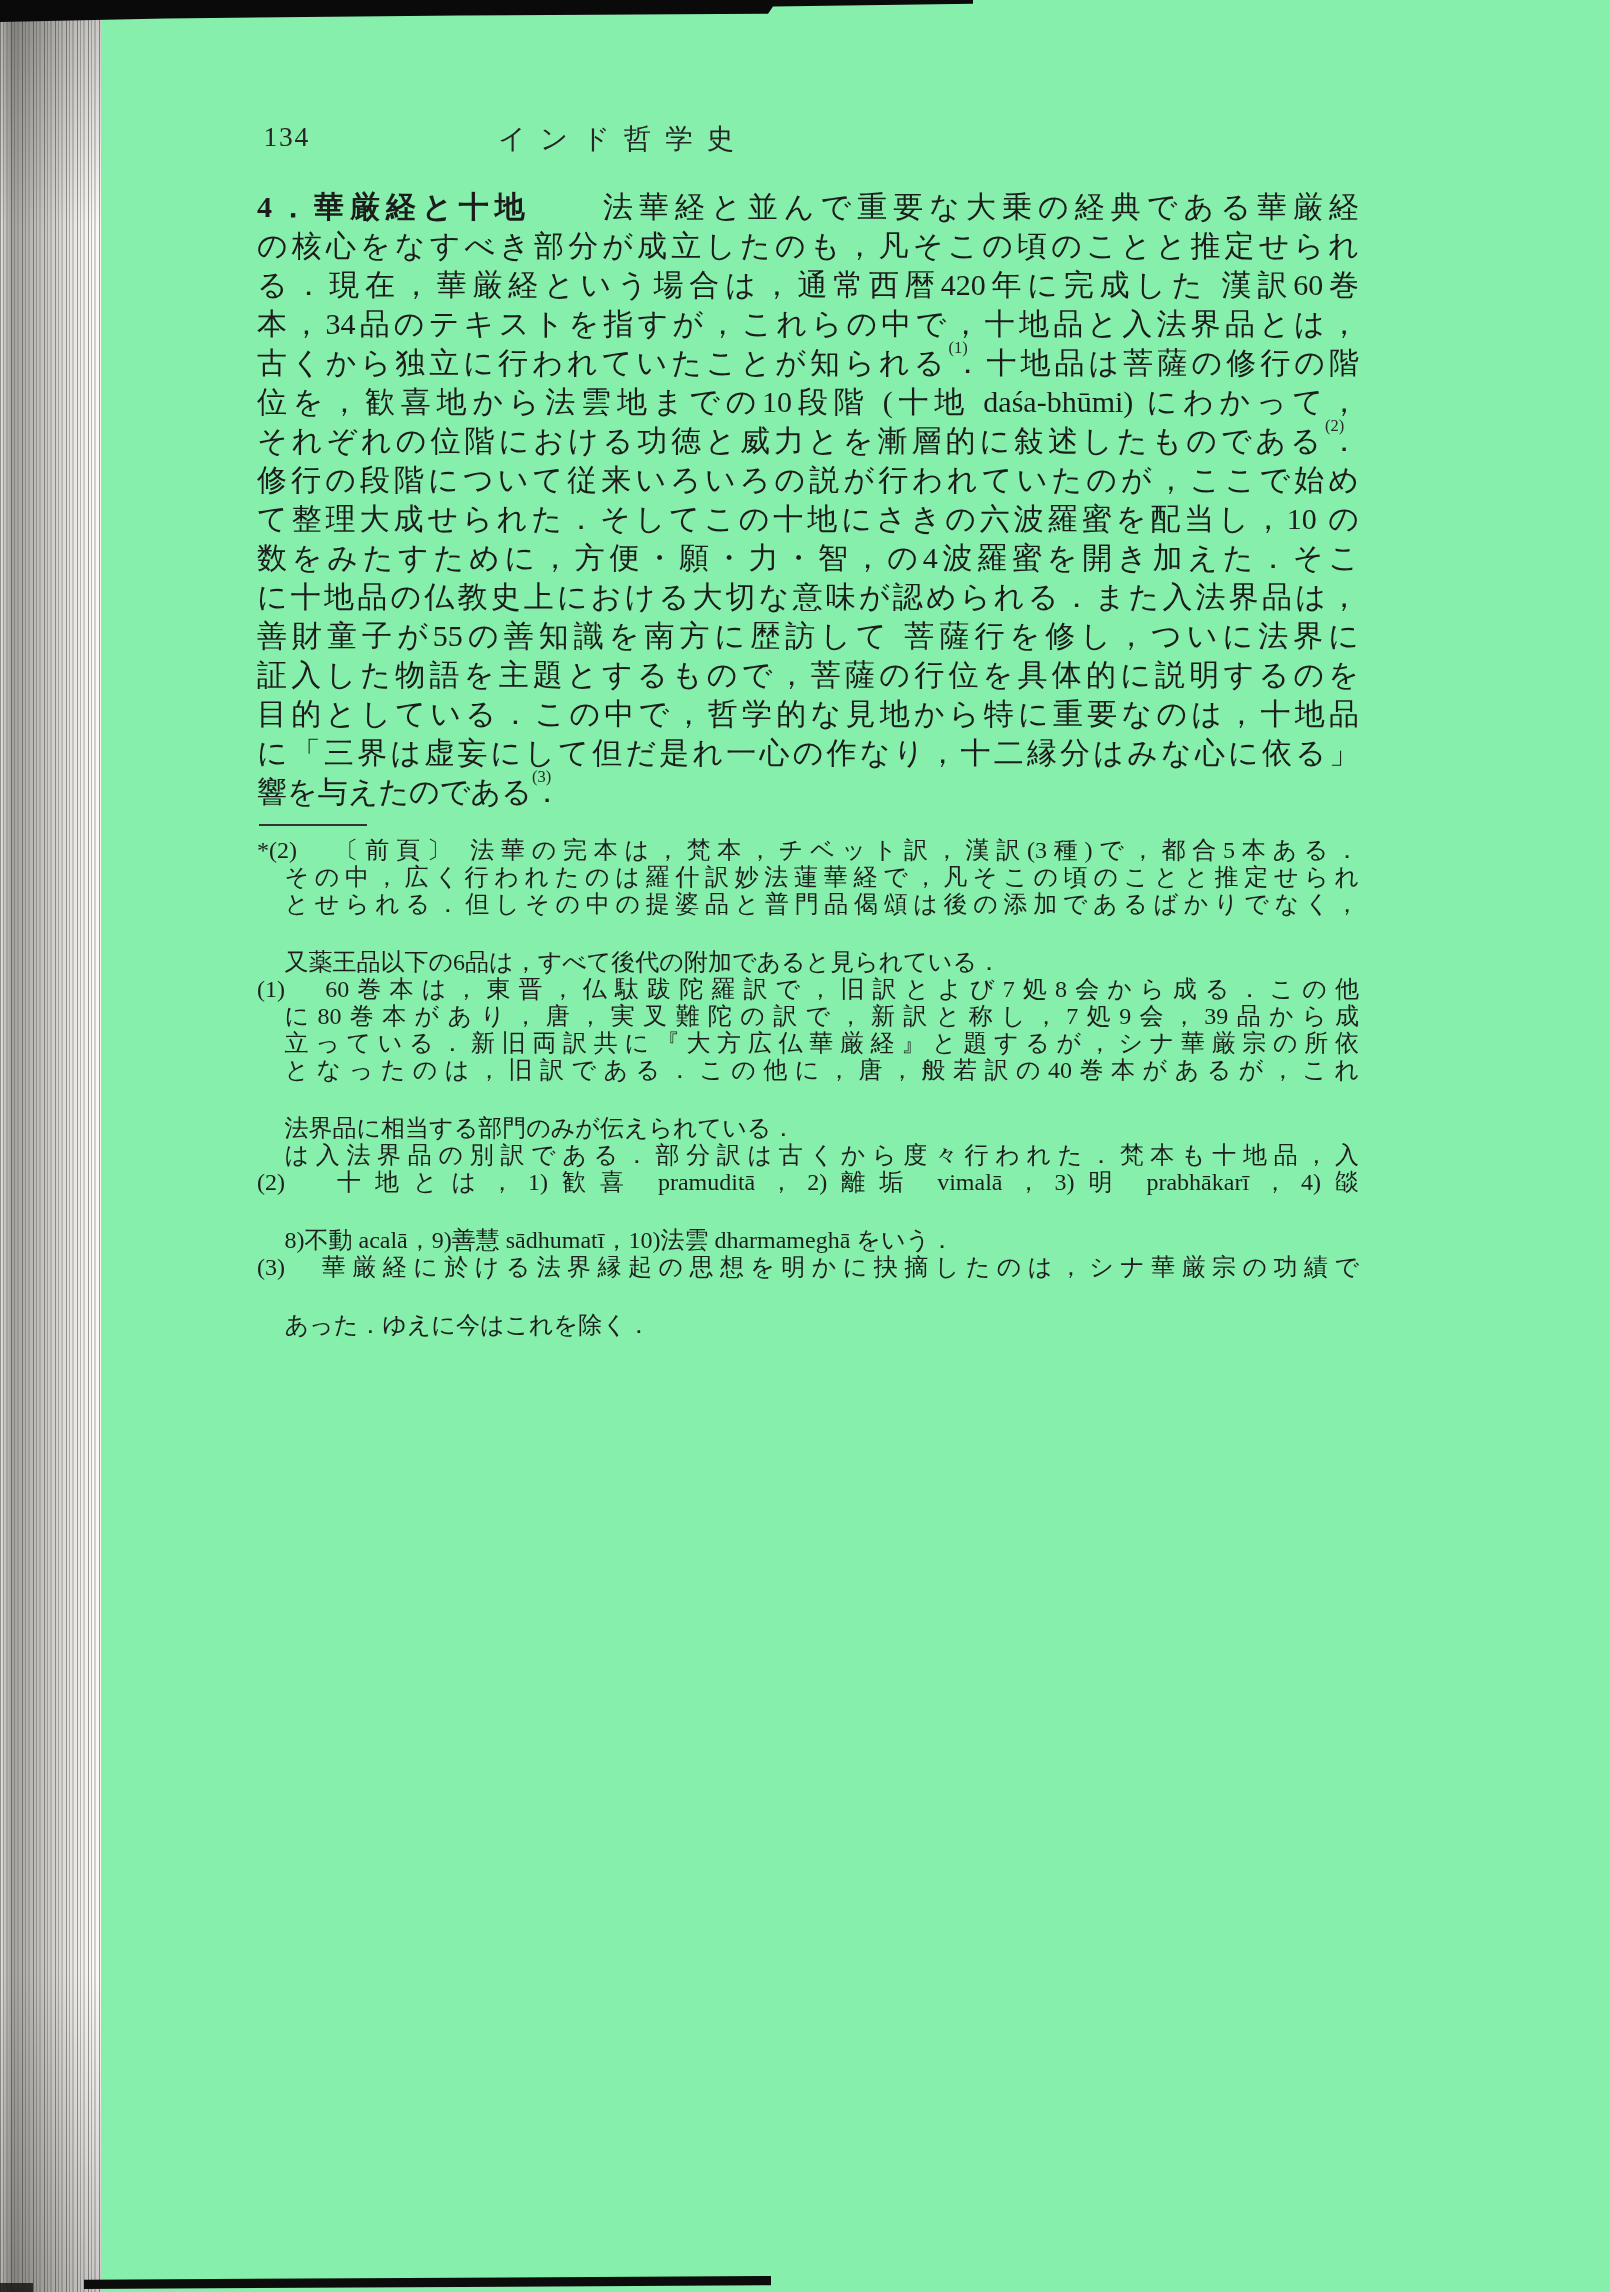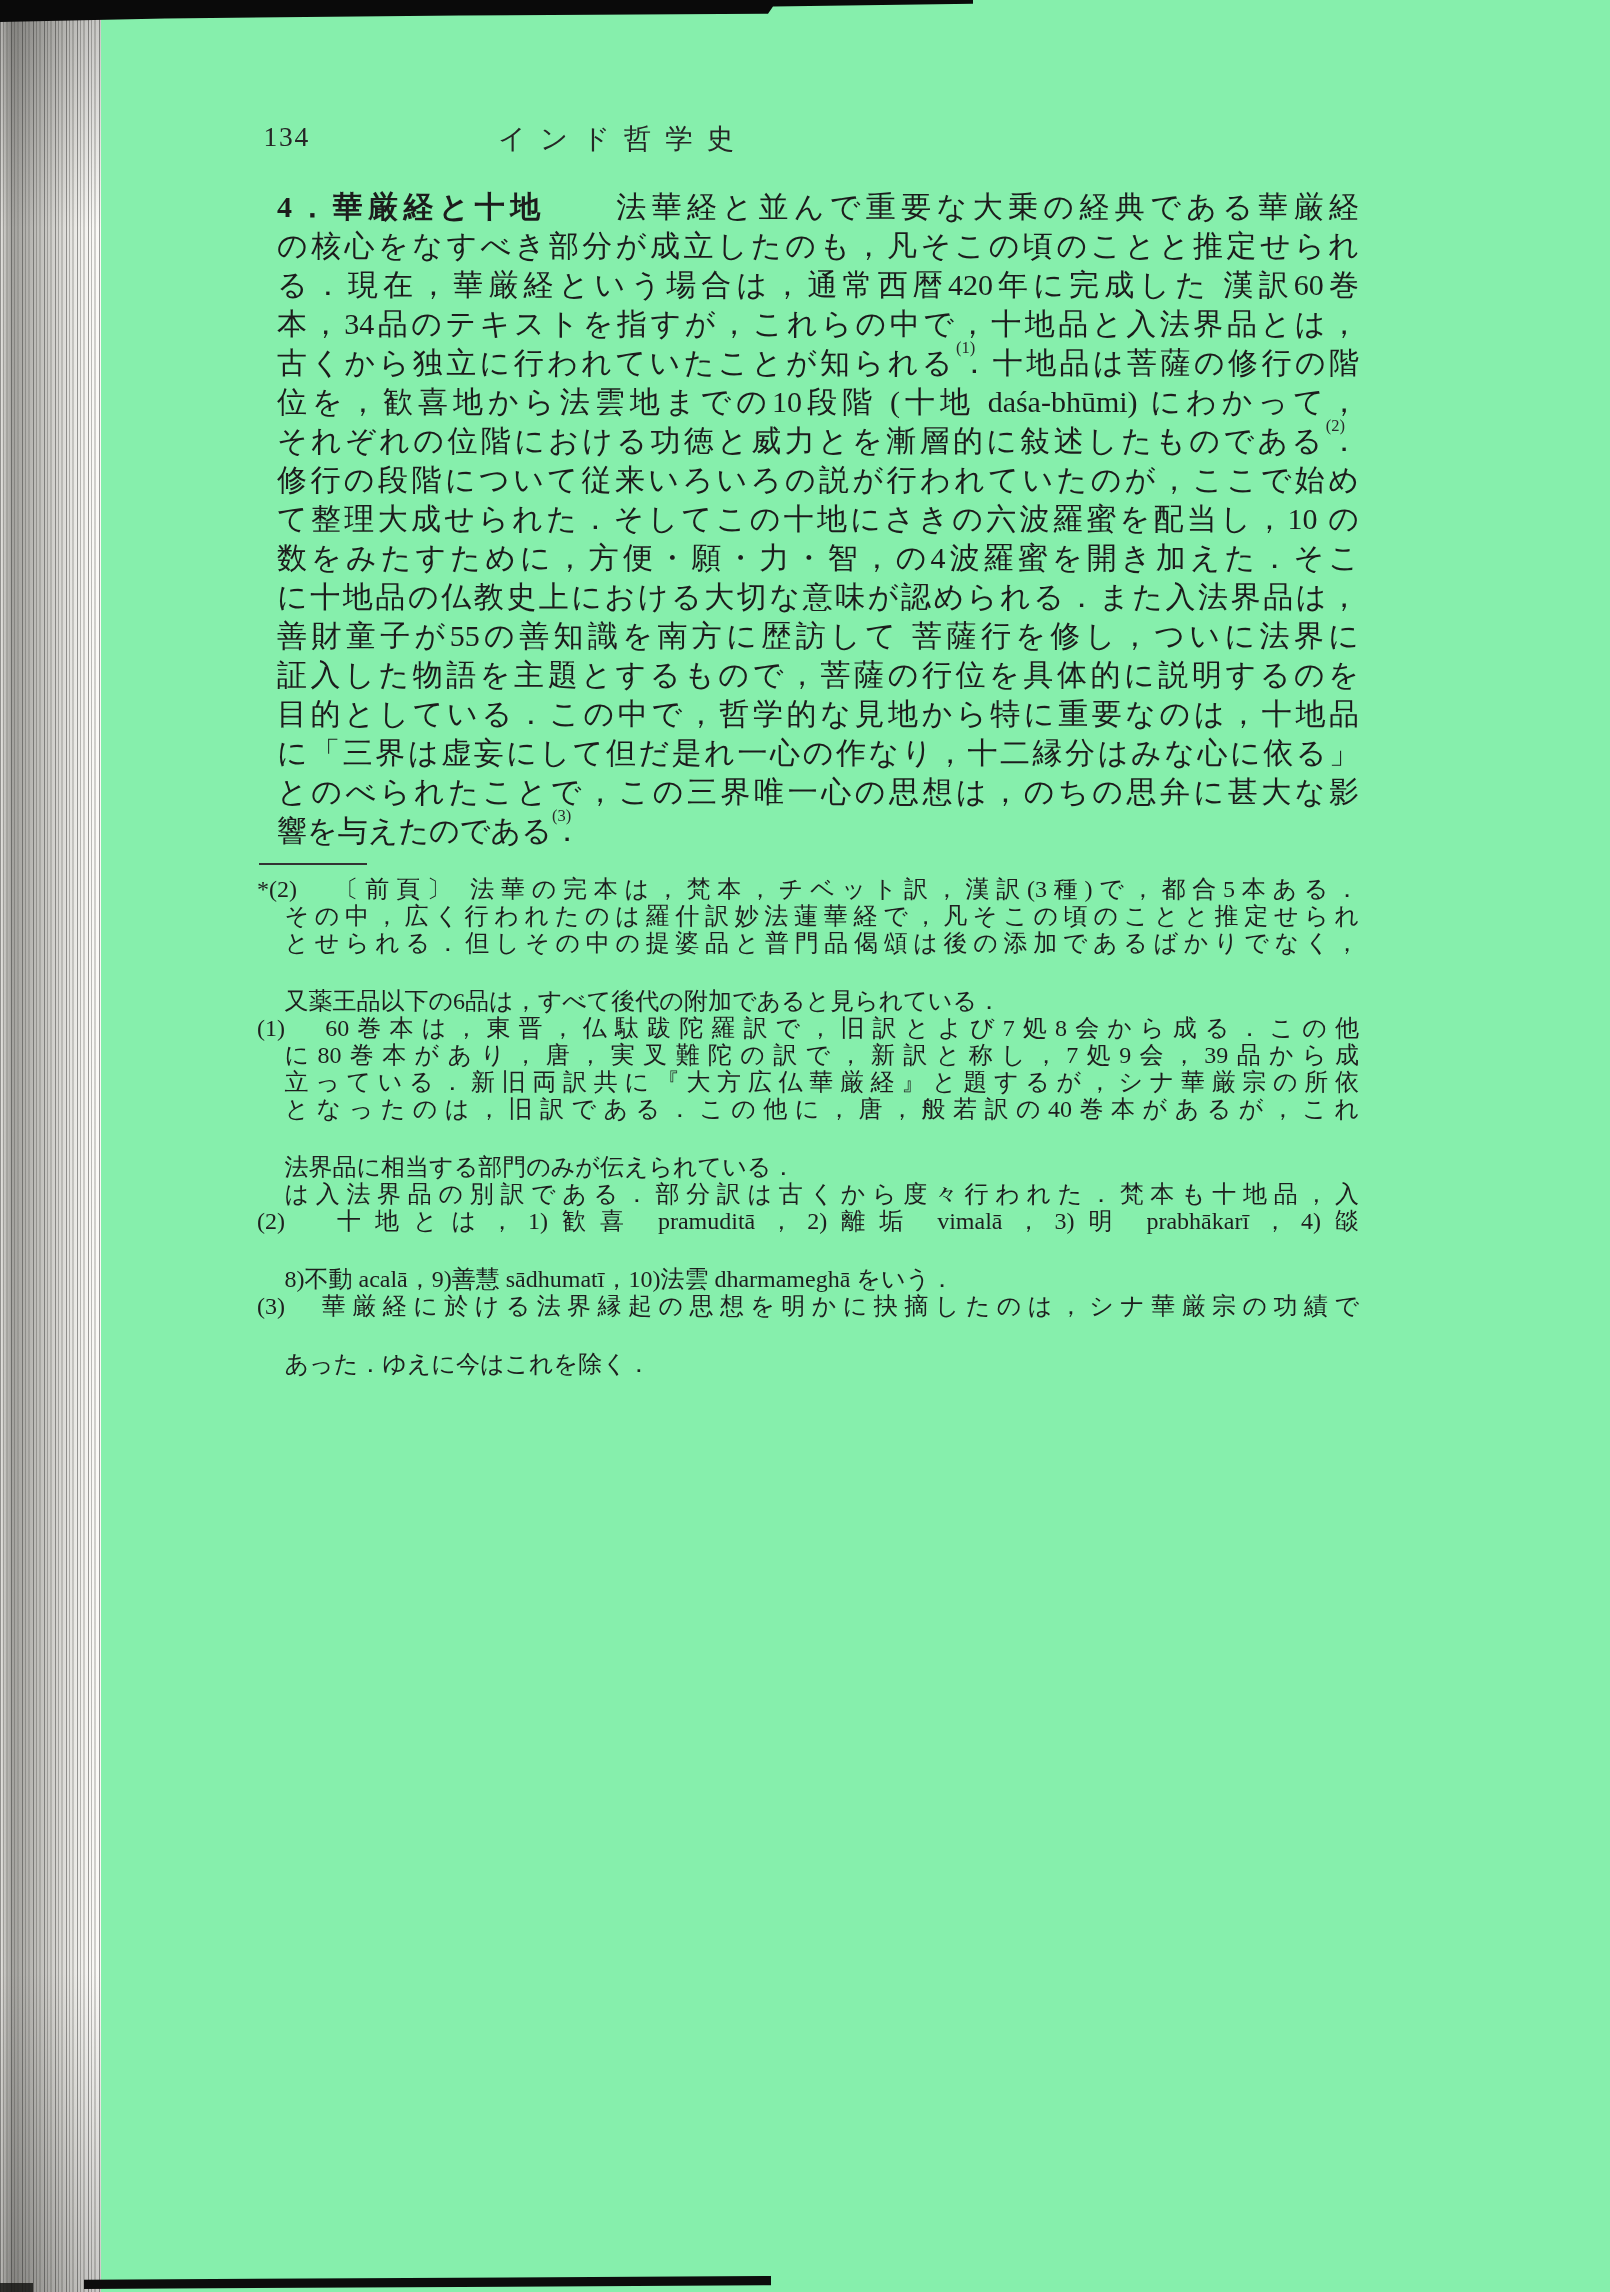--- a/index.html
+++ b/index.html
@@ -35,21 +35,21 @@
   }
   .corner-bl{
     position:absolute;left:0;top:2283px;width:33px;height:9.2px;background:#181815;opacity:.85;
   }
   
   .content{position:absolute;left:257px;top:121px;width:1102px;}
   .pagehead{position:relative;height:40px;font-size:27.5px;color:#262626;}
   .pagenum{position:absolute;left:6.4px;top:0;letter-spacing:1.8px;}
   .runhead{position:absolute;left:241px;top:0;letter-spacing:13.8px;}
   .bodytext{margin-top:26px;font-size:30px;line-height:39px;color:#1c1c1c;}
-  .line{height:39px;text-align:justify;text-align-last:justify;margin-left:20px;}
+  .line{height:39px;text-align:justify;text-align-last:justify;}
   .line.short{text-align-last:left;}
   .line .b{font-weight:700;}
   .sup{
     display:inline-block;width:0;overflow:visible;white-space:nowrap;
     font-size:16.5px;transform:translateY(-20px);color:#2a2a2a;
   }
   .fnrule{width:108px;height:1.8px;background:#333;margin:13px 0 11px 1.8px;}
   .footnotes{font-size:24px;line-height:27px;color:#1e1e1e;}
   .fn{text-align:justify;text-align-last:justify;}
   .fn.cont{padding-left:27.5px;}
@@ -81,21 +81,20 @@
       <div class="line"><span>位を，歓喜地から法雲地までの10段階 (十地 daśa-bhūmi) にわかって，</span></div>
       <div class="line"><span>それぞれの位階における功徳と威力とを漸層的に敍述したものである</span><span class="sup">(2)</span><span>．</span></div>
       <div class="line"><span>修行の段階について従来いろいろの説が行われていたのが，ここで始め</span></div>
       <div class="line"><span>て整理大成せられた．そしてこの十地にさきの六波羅蜜を配当し，10 の</span></div>
       <div class="line"><span>数をみたすために，方便・願・力・智，の4波羅蜜を開き加えた．そこ</span></div>
       <div class="line"><span>に十地品の仏教史上における大切な意味が認められる．また入法界品は，</span></div>
       <div class="line"><span>善財童子が55の善知識を南方に歴訪して 菩薩行を修し，ついに法界に</span></div>
       <div class="line"><span>証入した物語を主題とするもので，菩薩の行位を具体的に説明するのを</span></div>
       <div class="line"><span>目的としている．この中で，哲学的な見地から特に重要なのは，十地品</span></div>
       <div class="line"><span>に「三界は虚妄にして但だ是れ一心の作なり，十二縁分はみな心に依る」</span></div>
-      <div class="line"><span>とのべられたことで，この三界唯一心の思想は，のちの思弁に甚大な影</span></div>
       <div class="line short"><span>響を与えたのである</span><span class="sup">(3)</span><span>．</span></div>
     </div>
 
     <div class="fnrule"></div>
 
     <div class="footnotes">
       <div class="fn"><span>*(2)　〔前頁〕 法華の完本は，梵本，チベット訳，漢訳(3種)で，都合5本ある．</span></div>
       <div class="fn cont"><span>その中，広く行われたのは羅什訳妙法蓮華経で，凡そこの頃のことと推定せられ</span></div>
       <div class="fn cont"><span>とせられる．但しその中の提婆品と普門品偈頌は後の添加であるばかりでなく，</span></div>
       <div class="fn cont short"><span>又薬王品以下の6品は，すべて後代の附加であると見られている．</span></div>

